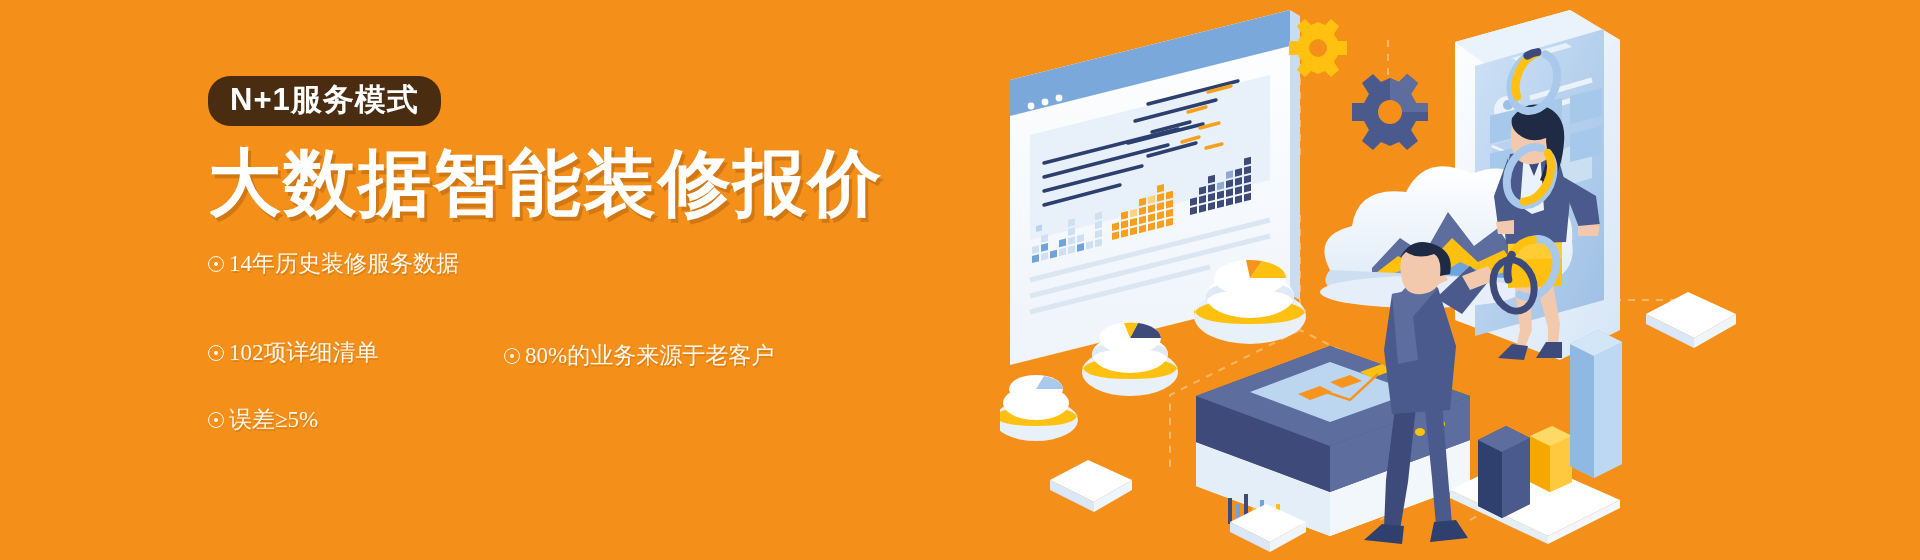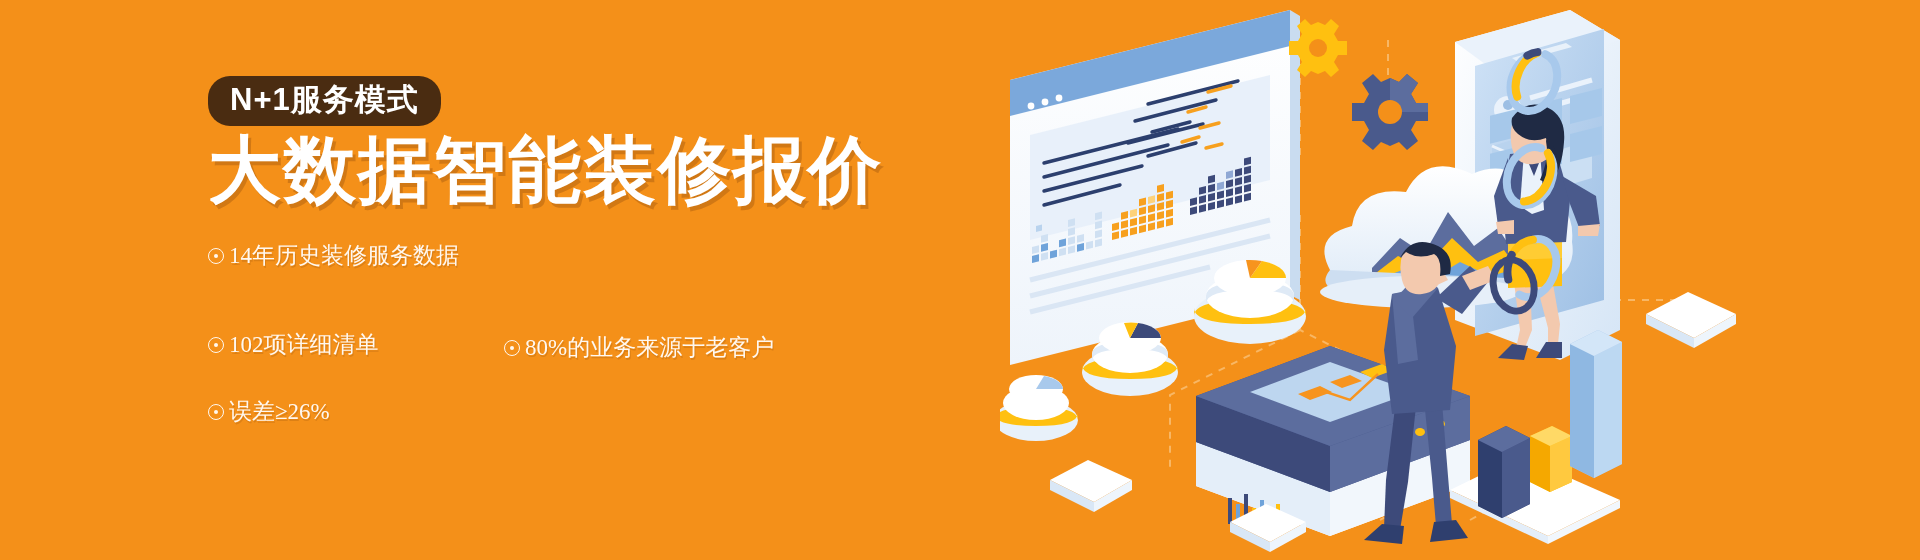--- a/index.html
+++ b/index.html
@@ -20,23 +20,23 @@
     border-radius:22px;
     padding:8px 22px 11px 22px;
     font-family:"Liberation Sans",sans-serif;
     font-weight:bold;
     font-size:31px;
     line-height:1;
     letter-spacing:1px;
   }
 
   .headline{
-    margin-top:12px;
+    margin-top:20px;
     color:#ffffff;
-    font-family:Liberation Mono, monospace;
+    font-family:Liberation Serif, serif;
     font-weight:bold;
     font-size:73px;
     line-height:1.05;
     letter-spacing:2px;
     text-shadow:3px 4px 0 rgba(190,108,18,.65);
     white-space:nowrap;
   }
 
   .bullets{
     margin-top:22px;
@@ -95,21 +95,21 @@
 
       <div class="bullet b-c1" style="grid-row:2;margin-top:22px;">
         <span class="dot"></span><span>102项详细清单</span>
       </div>
 
       <div class="bullet b-c2" style="grid-row:2;margin-top:28px;">
         <span class="dot"></span><span>80%的业务来源于老客户</span>
       </div>
 
       <div class="bullet b-c1" style="grid-row:3;">
-        <span class="dot"></span><span>误差≥26%</span>
+        <span class="dot"></span><span>误差≥5%</span>
       </div>
 
     </div>
   </div>
 
   <div class="illus">
   <svg width="920" height="560" viewBox="0 0 920 560" xmlns="http://www.w3.org/2000/svg">
     <defs>
       <linearGradient id="gPhone" x1="0" y1="0" x2="1" y2="1">
         <stop offset="0" stop-color="#cfe2f6"></stop>

